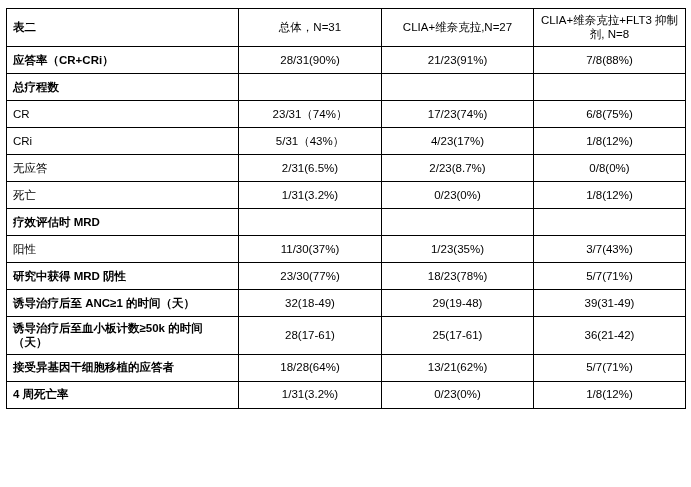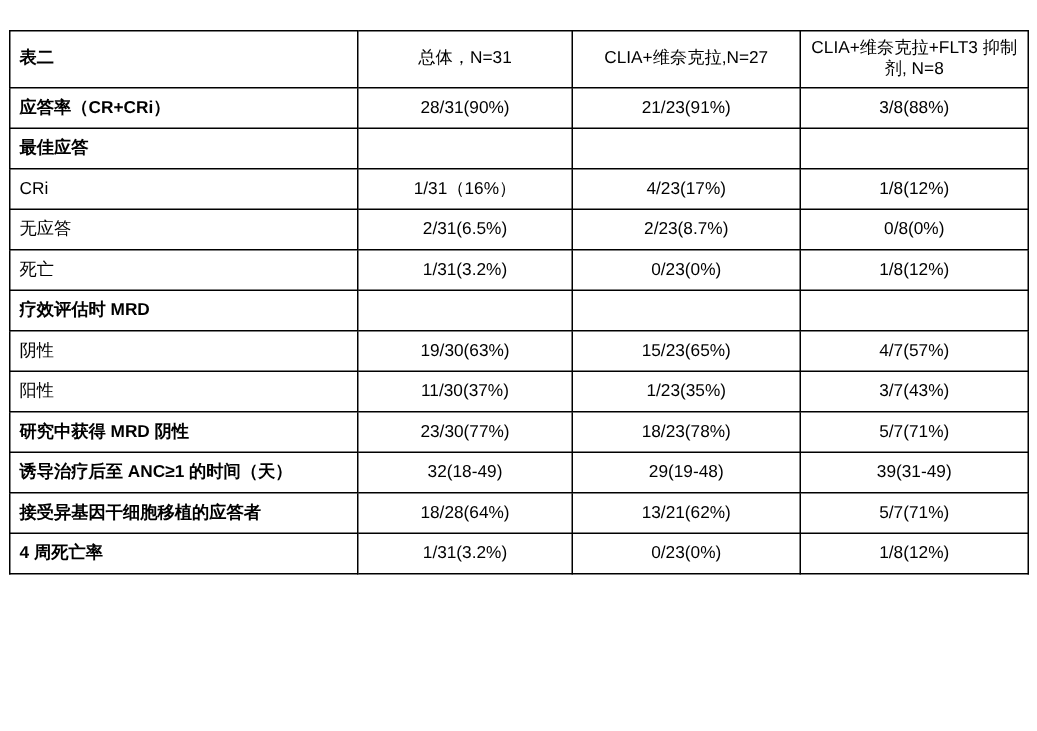--- a/index.html
+++ b/index.html
@@ -7,21 +7,21 @@
     padding: 0;
     background: #ffffff;
   }
   body {
     width: 691px;
     height: 487px;
     font-family: "Liberation Sans", sans-serif;
     color: #000000;
   }
   #table-wrap {
-    padding: 20px 6px 0 6px;
+    padding: 8px 6px 0 6px;
     box-sizing: border-box;
     width: 691px;
   }
   table.data-table {
     border-collapse: collapse;
     width: 679px;
     table-layout: fixed;
     font-size: 11.5px;
   }
   table.data-table td {
@@ -61,31 +61,37 @@
         <tr>
           <td class="label-cell bold">表二</td>
           <td class="val-cell">总体，N=31</td>
           <td class="val-cell">CLIA+维奈克拉,N=27</td>
           <td class="val-cell">CLIA+维奈克拉+FLT3 抑制剂, N=8</td>
         </tr>
         <tr>
           <td class="label-cell bold">应答率（CR+CRi）</td>
           <td class="val-cell">28/31(90%)</td>
           <td class="val-cell">21/23(91%)</td>
-          <td class="val-cell">3/8(88%)</td>
+          <td class="val-cell">7/8(88%)</td>
         </tr>
         <tr>
-          <td class="label-cell bold">最佳应答</td>
+          <td class="label-cell bold">总疗程数</td>
           <td class="val-cell"></td>
           <td class="val-cell"></td>
           <td class="val-cell"></td>
         </tr>
         <tr>
+          <td class="label-cell">CR</td>
+          <td class="val-cell">23/31（74%）</td>
+          <td class="val-cell">17/23(74%)</td>
+          <td class="val-cell">6/8(75%)</td>
+        </tr>
+        <tr>
           <td class="label-cell">CRi</td>
-          <td class="val-cell">1/31（16%）</td>
+          <td class="val-cell">5/31（43%）</td>
           <td class="val-cell">4/23(17%)</td>
           <td class="val-cell">1/8(12%)</td>
         </tr>
         <tr>
           <td class="label-cell">无应答</td>
           <td class="val-cell">2/31(6.5%)</td>
           <td class="val-cell">2/23(8.7%)</td>
           <td class="val-cell">0/8(0%)</td>
         </tr>
         <tr>
@@ -94,44 +100,44 @@
           <td class="val-cell">0/23(0%)</td>
           <td class="val-cell">1/8(12%)</td>
         </tr>
         <tr>
           <td class="label-cell bold">疗效评估时 MRD</td>
           <td class="val-cell"></td>
           <td class="val-cell"></td>
           <td class="val-cell"></td>
         </tr>
         <tr>
-          <td class="label-cell">阴性</td>
-          <td class="val-cell">19/30(63%)</td>
-          <td class="val-cell">15/23(65%)</td>
-          <td class="val-cell">4/7(57%)</td>
-        </tr>
-        <tr>
           <td class="label-cell">阳性</td>
           <td class="val-cell">11/30(37%)</td>
           <td class="val-cell">1/23(35%)</td>
           <td class="val-cell">3/7(43%)</td>
         </tr>
         <tr>
           <td class="label-cell bold">研究中获得 MRD 阴性</td>
           <td class="val-cell">23/30(77%)</td>
           <td class="val-cell">18/23(78%)</td>
           <td class="val-cell">5/7(71%)</td>
         </tr>
         <tr>
           <td class="label-cell bold">诱导治疗后至 ANC≥1 的时间（天）</td>
           <td class="val-cell">32(18-49)</td>
           <td class="val-cell">29(19-48)</td>
           <td class="val-cell">39(31-49)</td>
         </tr>
         <tr>
+          <td class="label-cell bold">诱导治疗后至血小板计数≥50k 的时间（天）</td>
+          <td class="val-cell">28(17-61)</td>
+          <td class="val-cell">25(17-61)</td>
+          <td class="val-cell">36(21-42)</td>
+        </tr>
+        <tr>
           <td class="label-cell bold">接受异基因干细胞移植的应答者</td>
           <td class="val-cell">18/28(64%)</td>
           <td class="val-cell">13/21(62%)</td>
           <td class="val-cell">5/7(71%)</td>
         </tr>
         <tr>
           <td class="label-cell bold">4 周死亡率</td>
           <td class="val-cell">1/31(3.2%)</td>
           <td class="val-cell">0/23(0%)</td>
           <td class="val-cell">1/8(12%)</td>

